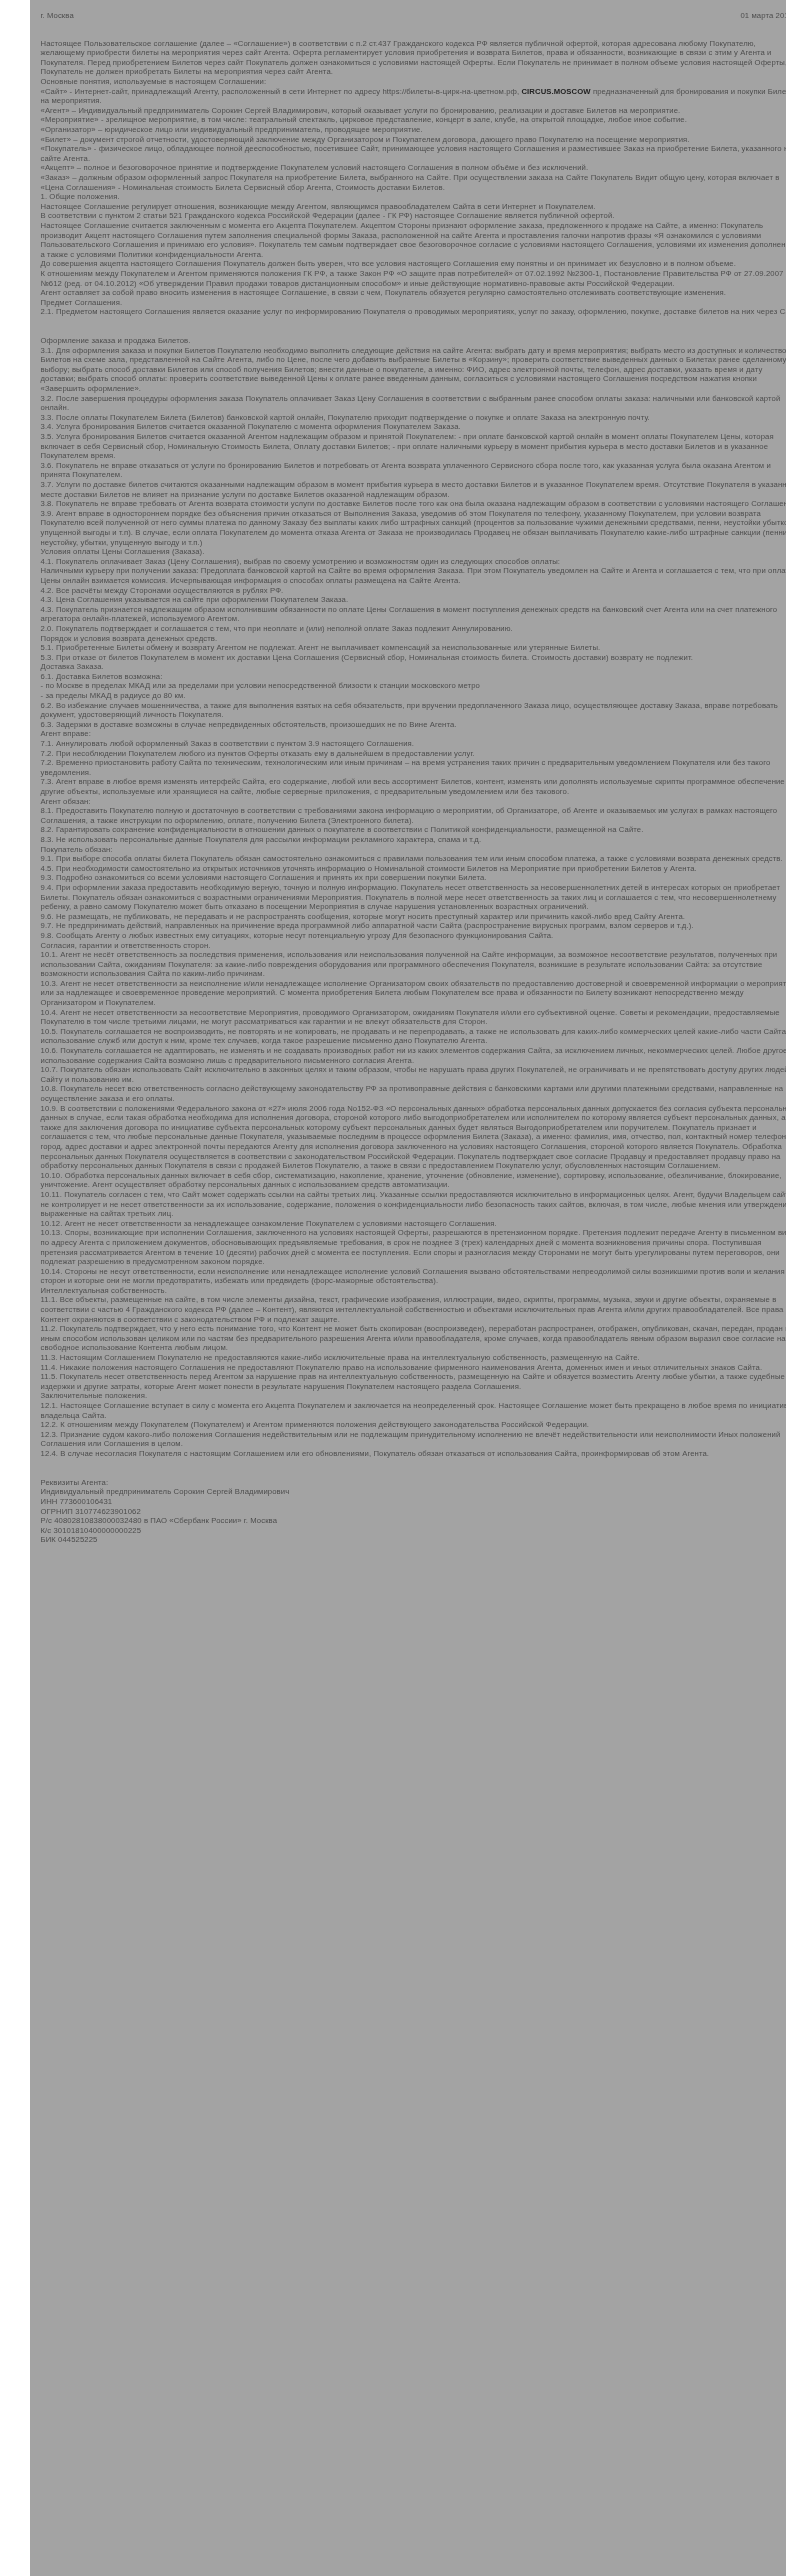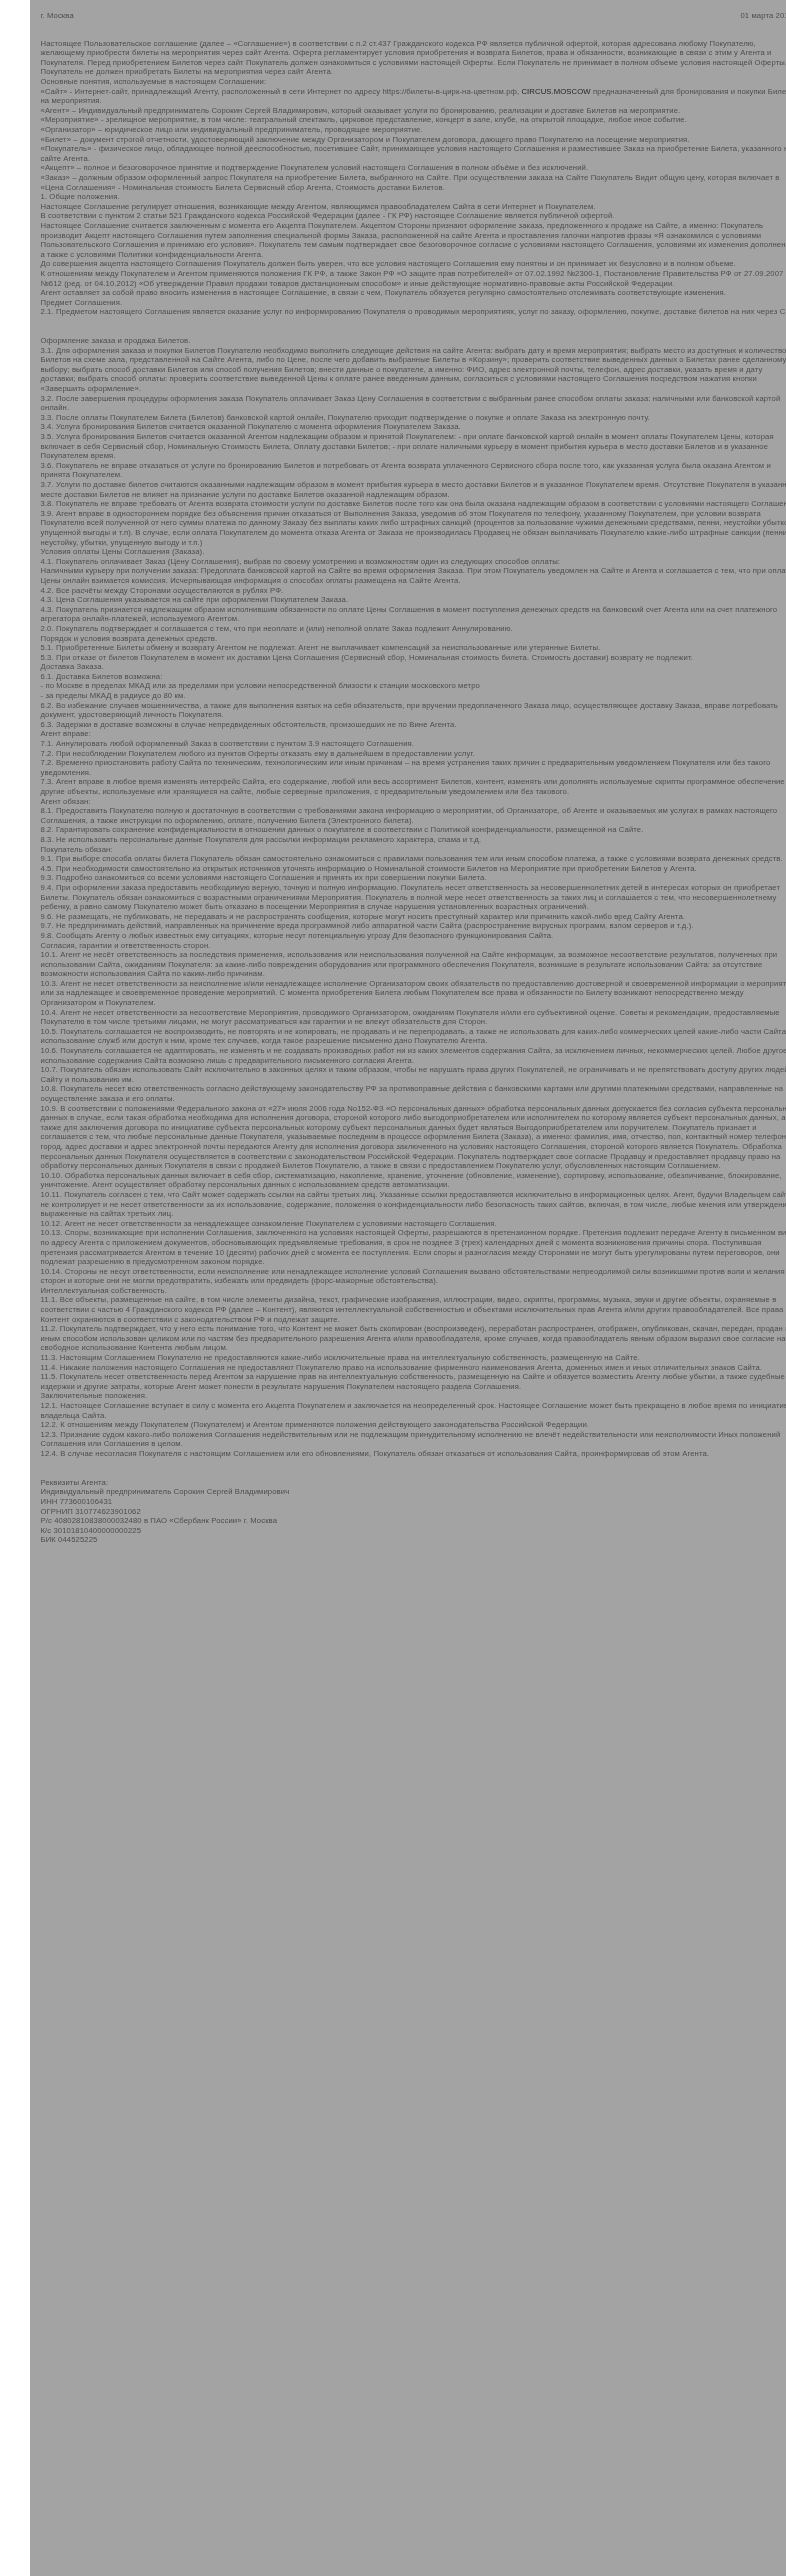--- a/index.html
+++ b/index.html
@@ -32,21 +32,21 @@
   .body p {
     margin: 0;
     padding: 0;
     text-align: left;
   }
   .body p.spacer {
     height: 9.6px;
   }
   b {
     color: #222222;
-    font-weight: normal;
+    font-weight: bold;
   }
 </style>
 </head>
 <body>
 
 <div class="page">
   <div class="header-row">
     <span>г. Москва</span>
     <span>01 марта 2015 г.</span>
   </div>

